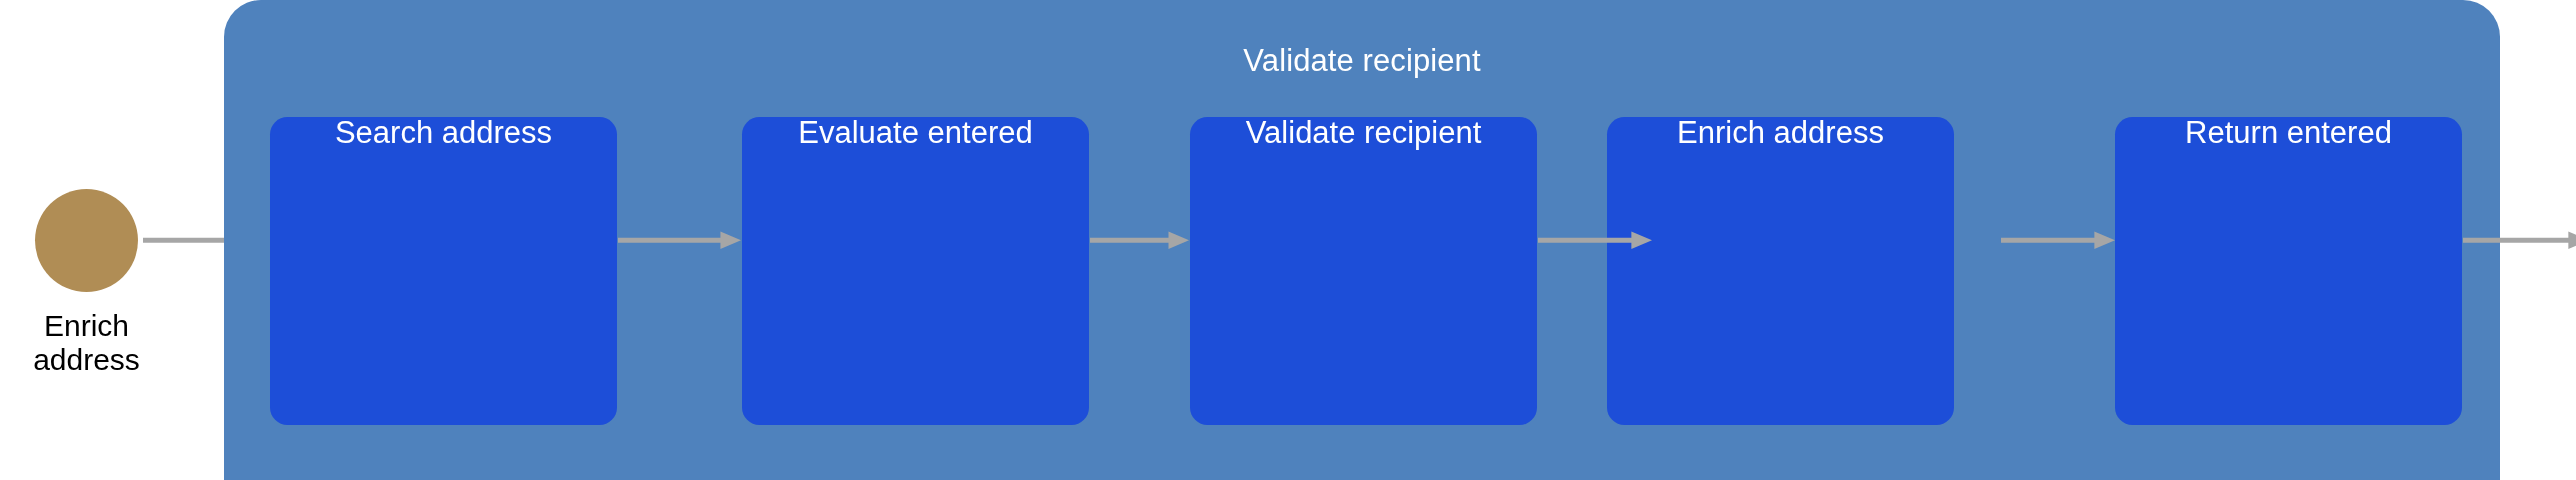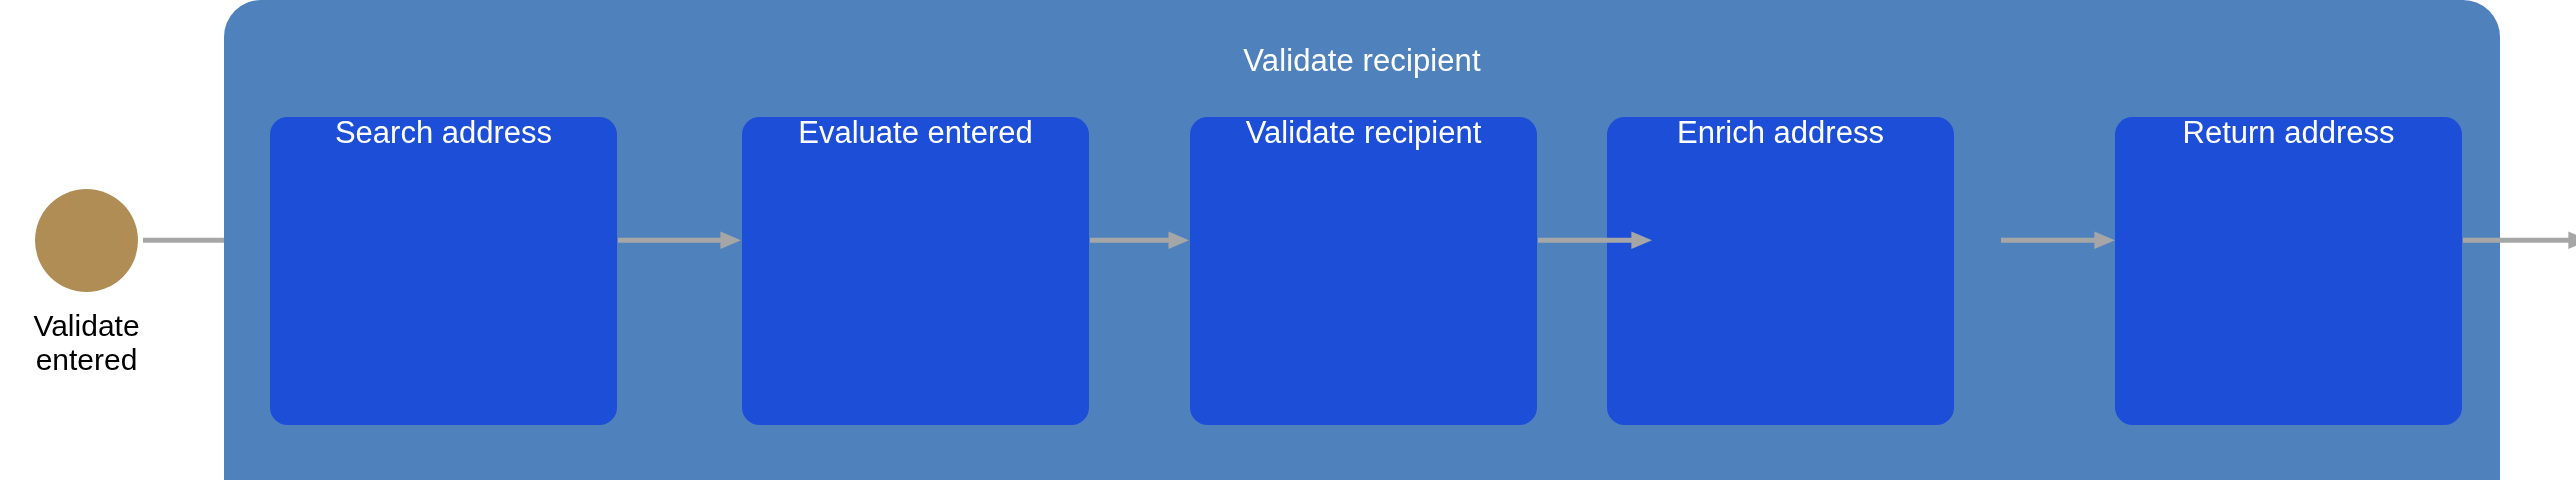--- a/index.html
+++ b/index.html
@@ -88,22 +88,22 @@
   }
   .arrow svg { display: block; width: 100%; height: 100%; }
 </style>
 </head>
 <body>
 
 <div id="canvas">
 
   <div class="terminator" style="left:35px; top:189px;"></div>
   <div class="terminator-label" style="left:-1px; top:309px;">
-    <div>Validate</div>
-    <div>entered</div>
+    <div>Enrich</div>
+    <div>address</div>
   </div>
 
   <div class="arrow" style="left:143px; width:127px;">
     <svg viewBox="0 0 246 40" preserveAspectRatio="none" aria-hidden="true">
       <path d="M0 15 H206 V3 L246 20 L206 37 V25 H0 Z" fill="#A6A6A6"></path>
     </svg>
   </div>
 
   <div class="process-container">
     <div class="process-title">Validate recipient</div>
@@ -119,21 +119,21 @@
 
   <div class="step-box" style="left:1190px; width:347px;">
     <span class="step-label">Validate recipient</span>
   </div>
 
   <div class="step-box" style="left:1607px; width:347px;">
     <span class="step-label">Enrich address</span>
   </div>
 
   <div class="step-box" style="left:2115px; width:347px;">
-    <span class="step-label">Return address</span>
+    <span class="step-label">Return entered</span>
   </div>
 
   <div class="arrow" style="left:618px; width:123px;">
     <svg viewBox="0 0 239 40" preserveAspectRatio="none" aria-hidden="true">
       <path d="M0 15 H199 V3 L239 20 L199 37 V25 H0 Z" fill="#A6A6A6"></path>
     </svg>
   </div>
 
   <div class="arrow" style="left:1090px; width:99px;">
     <svg viewBox="0 0 193 40" preserveAspectRatio="none" aria-hidden="true">

